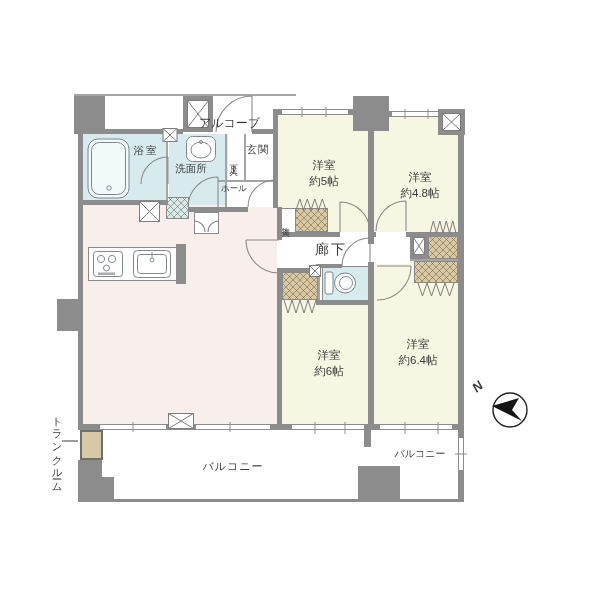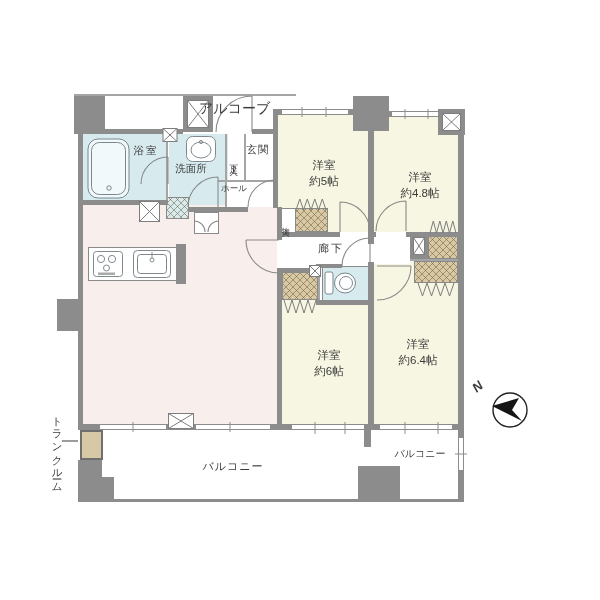--- a/index.html
+++ b/index.html
@@ -202,28 +202,28 @@
     </g>
     <g>
       <circle cx="510" cy="410" r="17" fill="#fff" stroke="#222" stroke-width="1.4"></circle>
       <polygon points="492,406 519,398 512,410 522,421" fill="#151515"></polygon>
     </g>
     <g stroke="#3b3b3b" stroke-width="1">
       <line x1="62" y1="441" x2="78" y2="441"></line>
     </g>
   </svg>
 
-  <div class="lbl" style="left:199px;top:101px;width:60px;font-size:14px">アルコーブ</div>
+  <div class="lbl" style="left:199px;top:117px;width:60px;font-size:12px">アルコーブ</div>
   <div class="lbl" style="left:116px;top:145px;width:60px;font-size:10.5px;letter-spacing:2px">浴室</div>
   <div class="lbl" style="left:156px;top:163px;width:70px;font-size:10.5px">洗面所</div>
   <div class="lbl vtext" style="left:229px;top:135px;height:48px;font-size:8.5px">下足入</div>
   <div class="lbl" style="left:228px;top:144px;width:60px;font-size:10.5px;letter-spacing:1px">玄関</div>
   <div class="lbl" style="left:209px;top:184px;width:50px;font-size:8.5px">ホール</div>
   <div class="lbl vtext" style="left:280px;top:210px;height:24px;font-size:8px">物入</div>
-  <div class="lbl" style="left:301px;top:242px;width:60px;font-size:11px;letter-spacing:2px">廊下</div>
+  <div class="lbl" style="left:301px;top:242px;width:60px;font-size:14px;letter-spacing:2px">廊下</div>
   <div class="lbl" style="left:284px;top:159px;width:80px;font-size:11.5px">洋室</div>
   <div class="lbl" style="left:284px;top:175px;width:80px;font-size:11.5px">約5帖</div>
   <div class="lbl" style="left:380px;top:171px;width:80px;font-size:11.5px">洋室</div>
   <div class="lbl" style="left:380px;top:187px;width:80px;font-size:11.5px">約4.8帖</div>
   <div class="lbl" style="left:289px;top:349px;width:80px;font-size:11.5px">洋室</div>
   <div class="lbl" style="left:289px;top:365px;width:80px;font-size:11.5px">約6帖</div>
   <div class="lbl" style="left:378px;top:338px;width:80px;font-size:11.5px">洋室</div>
   <div class="lbl" style="left:378px;top:354px;width:80px;font-size:11.5px">約6.4帖</div>
   <div class="lbl" style="left:183px;top:460px;width:100px;font-size:11px;letter-spacing:1px">バルコニー</div>
   <div class="lbl" style="left:370px;top:448px;width:100px;font-size:10px">バルコニー</div>

